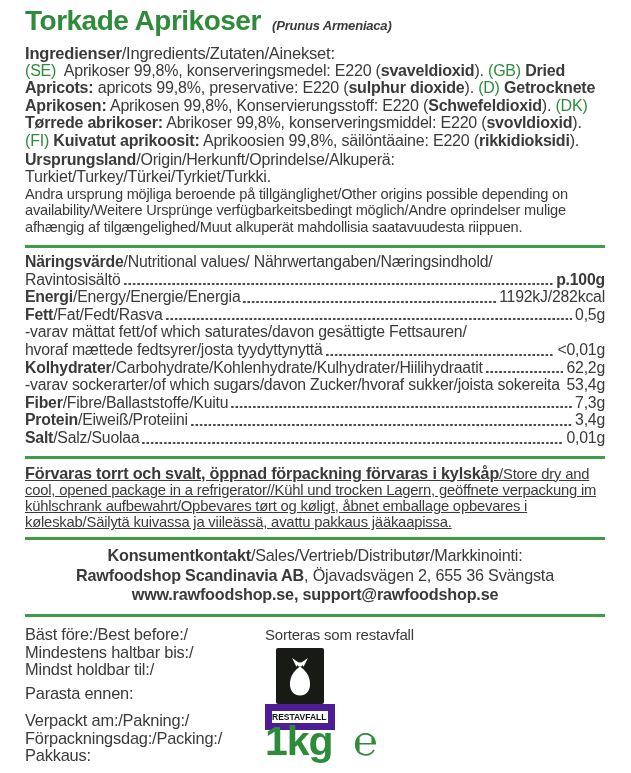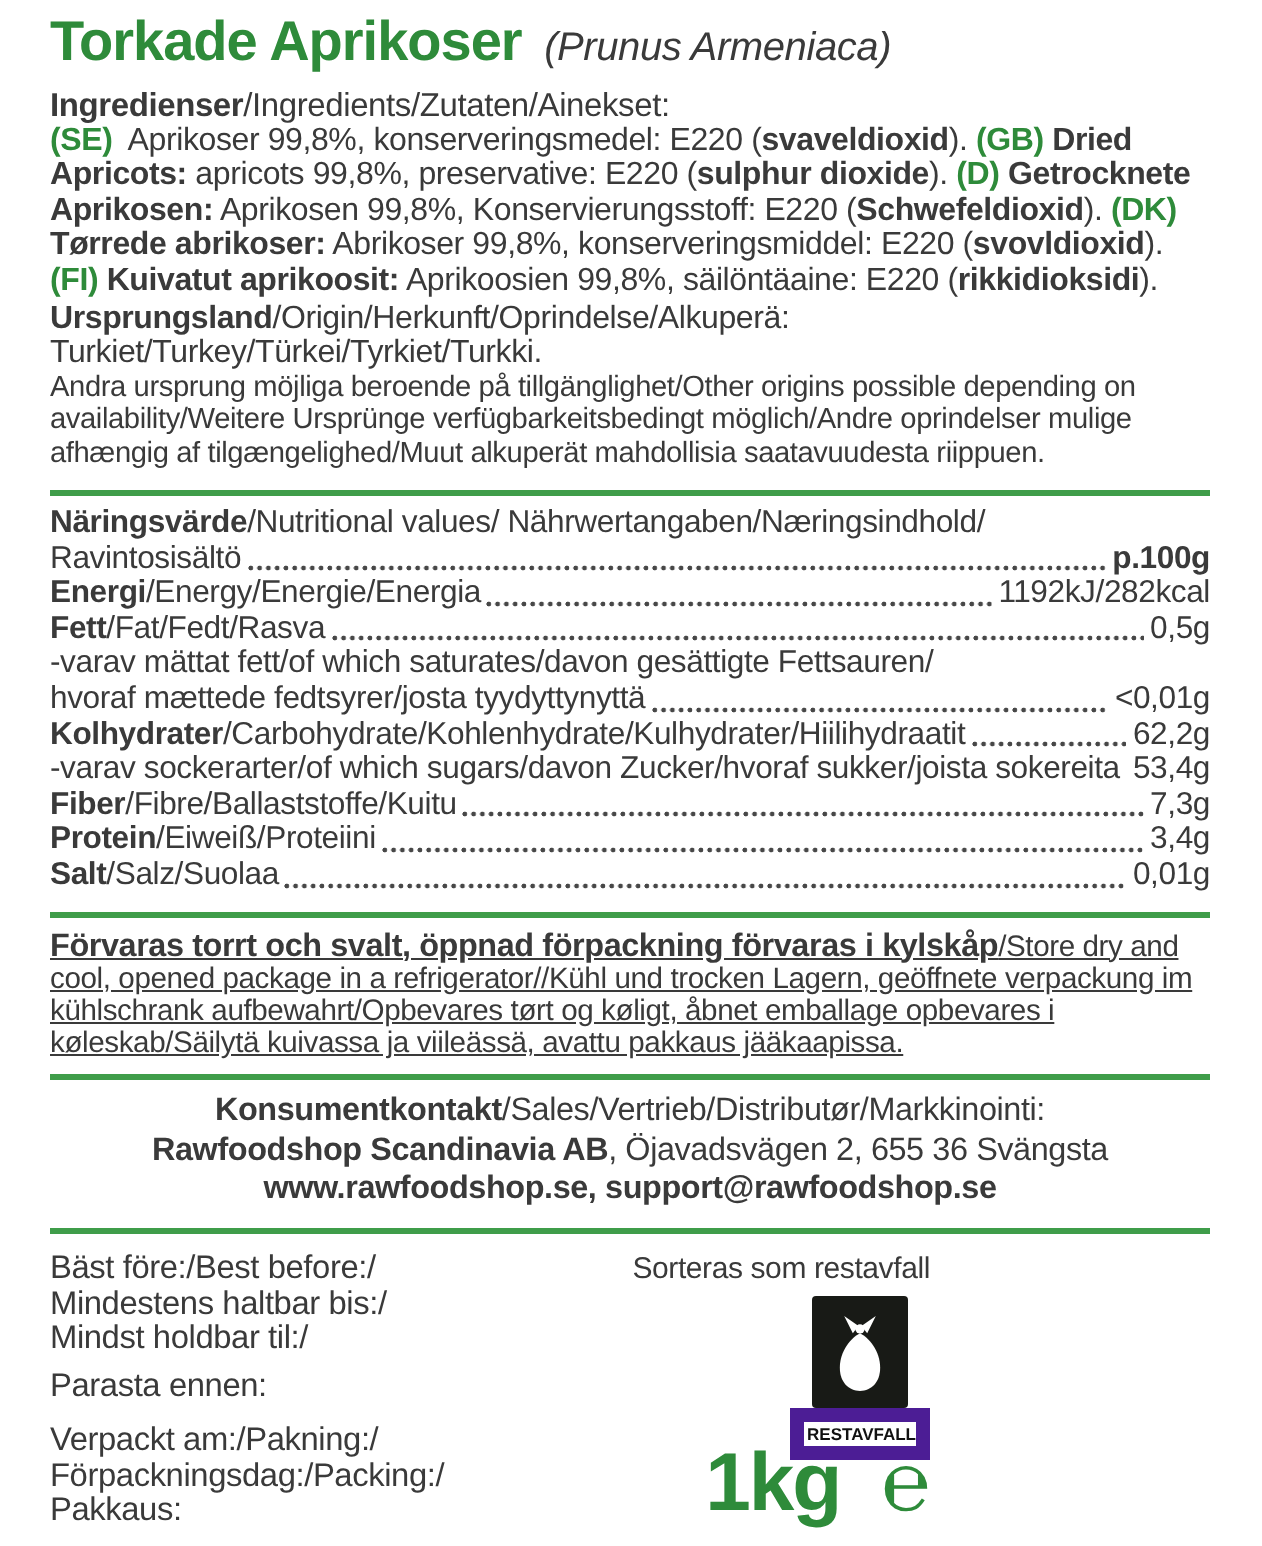--- a/index.html
+++ b/index.html
@@ -4,25 +4,25 @@
 <style>
   html,body{margin:0;padding:0;}
   body{
     width:631px;height:773px;background:#ffffff;
     font-family:"Liberation Sans","DejaVu Sans",sans-serif;
     color:var(--text,#3a3a3a);
     overflow:hidden;
   }
   .label{padding:6px 26px 0 25px;letter-spacing:-0.2px;}
   .b{font-weight:700;}
-  .gb{font-weight:700;color:var(--green,#2e8b3a);margin-top:25px;}
+  .gb{font-weight:400;color:var(--green,#2e8b3a);margin-top:25px;}
 
   .title-row{line-height:30px;margin-bottom:3px;}
   .title{color:var(--green,#2e8b3a);font-weight:700;font-size:28px;letter-spacing:-0.5px;}
-  .latin{font-style:italic;font-weight:400;font-size:20px;margin-left:7px;}
+  .latin{font-style:italic;font-weight:700;font-size:13px;margin-left:7px;}
 
   .heading{font-size:16.5px;line-height:18px;font-weight:400;}
   .para{font-size:16px;line-height:17.4px;}
   .origin{margin-top:2px;}
   .note{font-size:14.6px;line-height:16.4px;}
 
   .divider{height:3px;background:var(--line,#3f9d4a);margin-top:10px;}
 
   .nutrition{padding:5px 0 7px 0;font-size:15.8px;line-height:17.6px;}
   .nrow{display:flex;align-items:baseline;}
@@ -36,21 +36,21 @@
 
   .storage{margin-top:6px;font-size:14.8px;line-height:16.2px;text-decoration:underline;}
   .storage .b{font-size:16.2px;}
 
   .contact{text-align:center;font-size:16.2px;line-height:19.5px;margin:6px 0 9px 0;}
 
   .footer{display:flex;margin-top:9px;font-size:16.4px;line-height:17.6px;}
   .fleft{width:232px;}
   .gap-s{height:6px;}
   .gap-m{height:10px;}
-  .fright{width:200px;text-align:right;margin-left:8px;}
+  .fright{width:200px;text-align:left;margin-left:8px;}
   .sort-label{font-size:15px;margin-bottom:4px;}
   .waste-icon{display:inline-block;}
   .waste-box{
     width:48px;height:56px;background:#181a16;border-radius:2px;
     display:flex;align-items:center;justify-content:center;margin:0 auto;
   }
   .waste-strip{
     width:56px;margin:0 auto;background:#fff;border:7px solid #4c1d95;
     font-size:8.5px;font-weight:700;color:#111;letter-spacing:0;
     padding:1px 0;line-height:10px;

